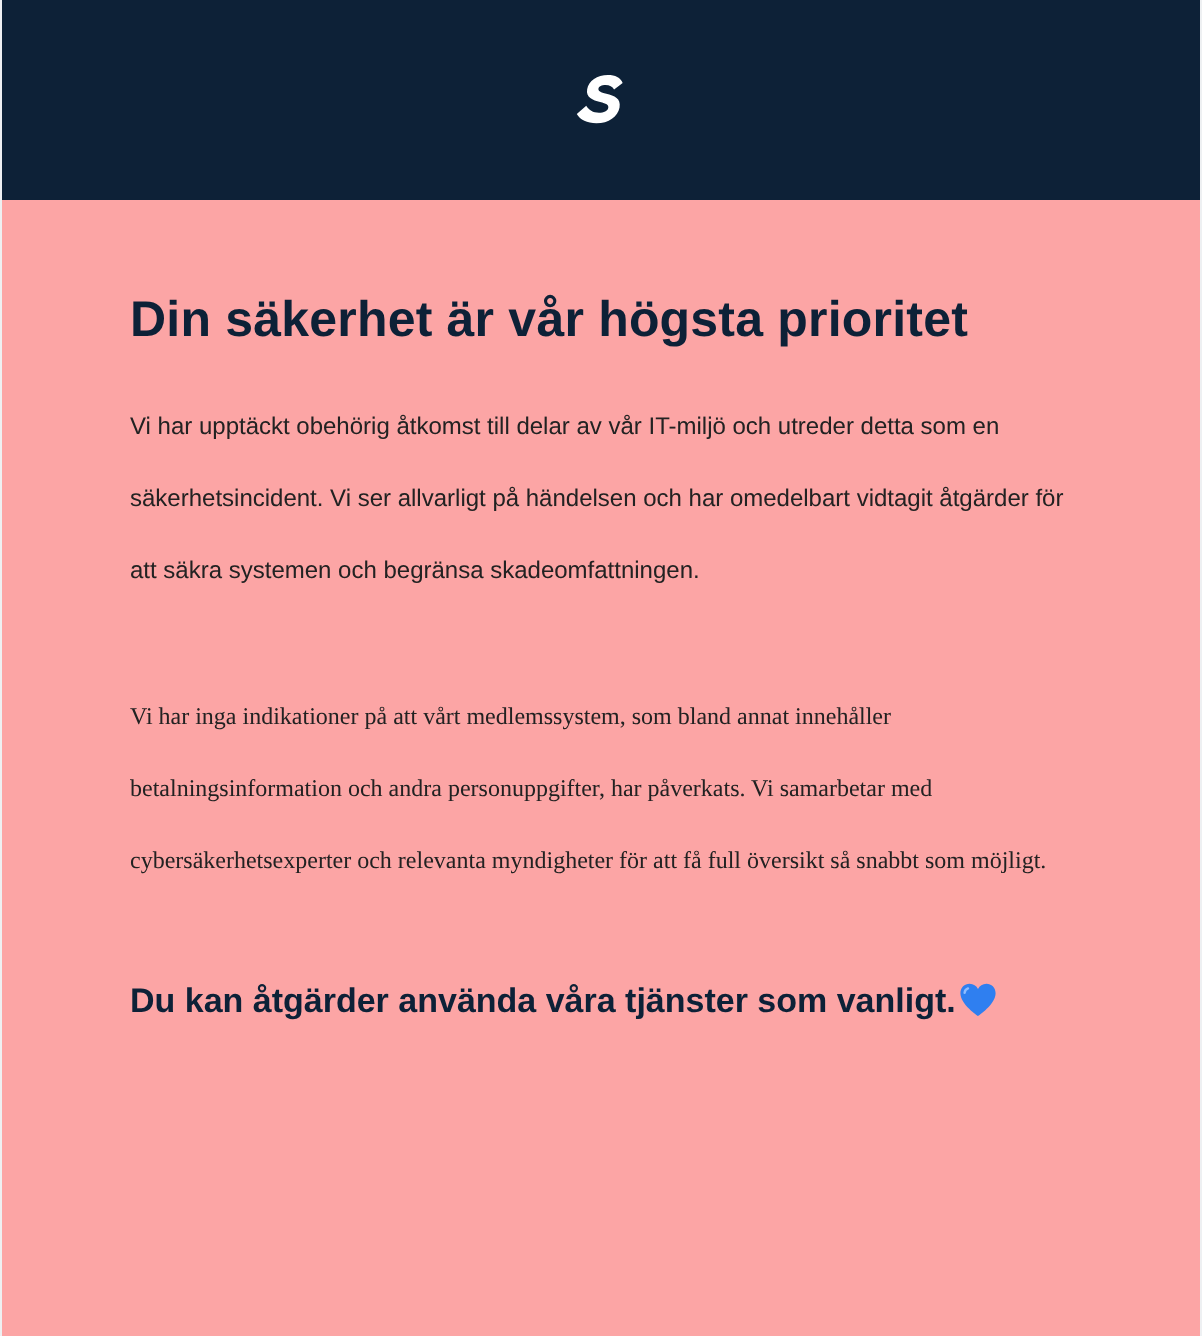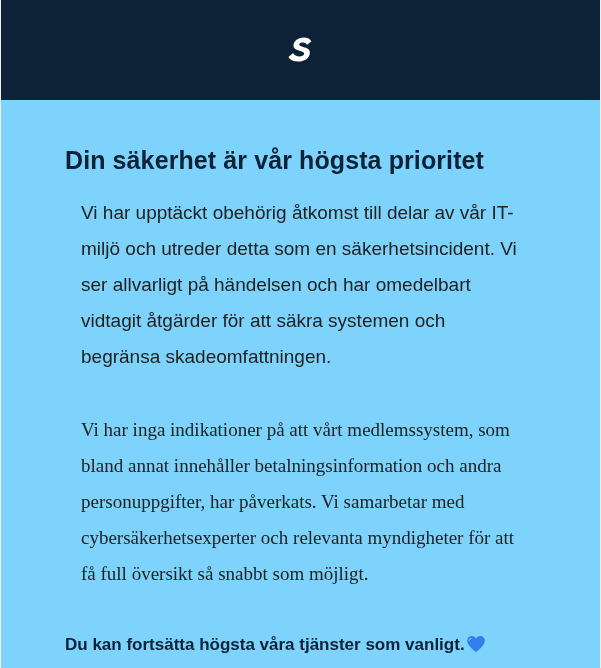--- a/index.html
+++ b/index.html
@@ -14,21 +14,21 @@
     font-family: "Liberation Sans", "DejaVu Sans", sans-serif;
   }
   .page {
     position: relative;
     width: 599px;
     height: 668px;
     margin: 0 auto;
     border-left: 1px solid #eef0f2;
     border-right: 1px solid #eef0f2;
     box-sizing: content-box;
-    background: #7dd3fc;
+    background: #fca5a5;
   }
   .header {
     height: 100px;
     background: #0d2137;
     display: flex;
     align-items: center;
     justify-content: center;
   }
   .logo {
     width: 34px;
@@ -42,22 +42,22 @@
   .title {
     margin: 0;
     padding-top: 44px;
     font-size: 25px;
     line-height: 32px;
     font-weight: 700;
     color: #0d2137;
     letter-spacing: 0.1px;
   }
   .para {
-    margin: 16px;
-    font-size: 19px;
+    margin: 0;
+    font-size: 12px;
     line-height: 36px;
     color: #222222;
   }
   .para-1 { margin-top: 19px; }
   .para-2 { margin-top: 37px; font-family: Liberation Serif, serif; }
   .closing {
     margin: 35px 0 0 0;
     font-size: 17px;
     line-height: 36px;
     font-weight: 700;
@@ -78,18 +78,18 @@
   <div class="header">
     <svg class="logo" viewBox="0 0 34 34">
       <path d="M26 9.5 C24.5 6.8 21.5 5.5 18 5.5 C12.5 5.5 8.8 8.5 8.8 12.6 C8.8 16.8 12.6 18 16.4 19 C19.6 19.8 21 20.4 21 21.9 C21 23.5 19.2 24.4 16.8 24.4 C13.8 24.4 11.4 23 9.8 20.9 L5.8 25 C8 28 11.8 29.6 16.4 29.6 C22.6 29.6 26.6 26.3 26.6 21.7 C26.6 17.2 23 15.9 18.8 14.9 C15.8 14.2 14.4 13.6 14.4 12.3 C14.4 11.1 15.7 10.5 17.6 10.5 C19.7 10.5 21.2 11.3 22.3 12.8 Z" fill="#ffffff" transform="skewX(-10) translate(3,0)"></path>
     </svg>
   </div>
 
   <div class="content">
     <h1 class="title">Din säkerhet är vår högsta prioritet</h1>
     <p class="para para-1">Vi har upptäckt obehörig åtkomst till delar av vår IT-miljö och utreder detta som en säkerhetsincident. Vi ser allvarligt på händelsen och har omedelbart vidtagit åtgärder för att säkra systemen och begränsa skadeomfattningen.</p>
     <p class="para para-2">Vi har inga indikationer på att vårt medlemssystem, som bland annat innehåller betalningsinformation och andra personuppgifter, har påverkats. Vi samarbetar med cybersäkerhetsexperter och relevanta myndigheter för att få full översikt så snabbt som möjligt.</p>
-    <p class="closing"><span>Du kan fortsätta högsta våra tjänster som vanligt.</span><svg class="heart" viewBox="0 0 20 18">
+    <p class="closing"><span>Du kan åtgärder använda våra tjänster som vanligt.</span><svg class="heart" viewBox="0 0 20 18">
           <path d="M10 17 C10 17 1.2 11.2 1.2 5.6 C1.2 2.8 3.3 0.9 5.8 0.9 C7.7 0.9 9.2 2 10 3.5 C10.8 2 12.3 0.9 14.2 0.9 C16.7 0.9 18.8 2.8 18.8 5.6 C18.8 11.2 10 17 10 17 Z" fill="#2f7ff0"></path>
           <path d="M5 3.2 C4 3.6 3.4 4.4 3.3 5.4" stroke="#8fbcff" stroke-width="1.2" fill="none" stroke-linecap="round"></path>
         </svg></p>
   </div>
 </div>
 
 </body></html>

